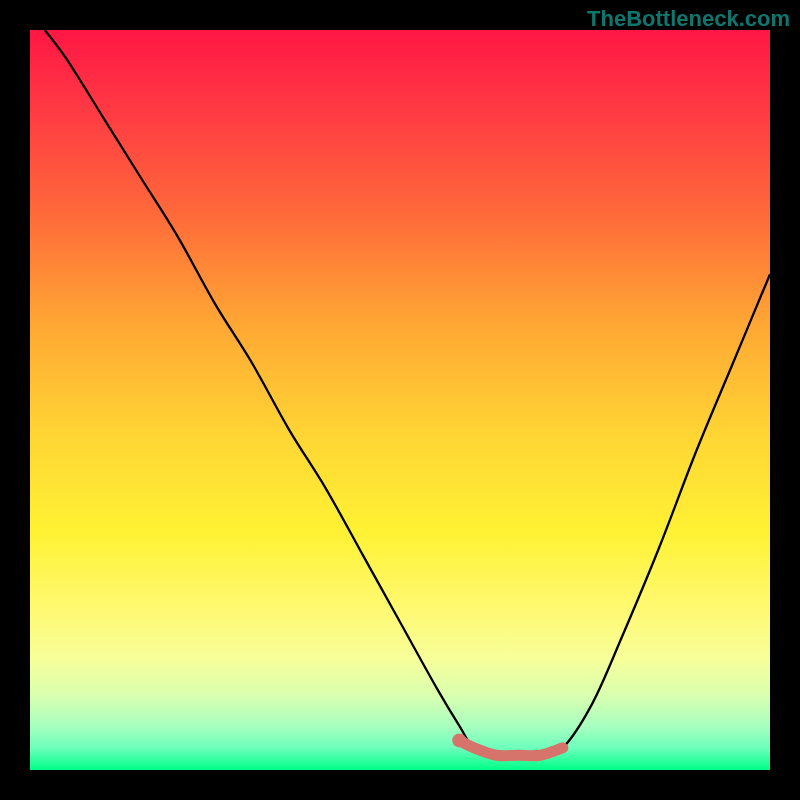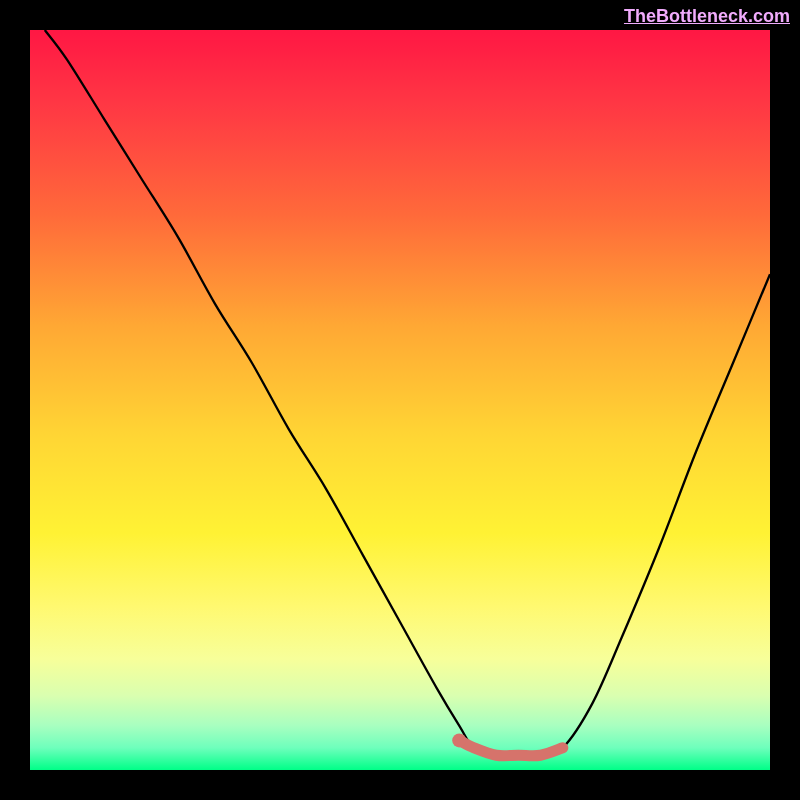--- a/index.html
+++ b/index.html
@@ -11,26 +11,25 @@
       width: 800px;
       height: 800px;
       background: #000;
       position: relative;
       overflow: hidden;
     }
     .watermark {
       position: absolute;
       top: 6px;
       right: 10px;
-      color: #f0abfc;
+      color: #0f766e;
       font-family: Arial, sans-serif;
-      font-size: 18px;
+      font-size: 22px;
       font-weight: bold;
       z-index: 3;
-      text-decoration: underline;
     }
     .plot-area {
       position: absolute;
       left: 30px;
       top: 30px;
       width: 740px;
       height: 740px;
       background: linear-gradient(to bottom,
         #ff1744 0%,
         #ff3744 10%,

